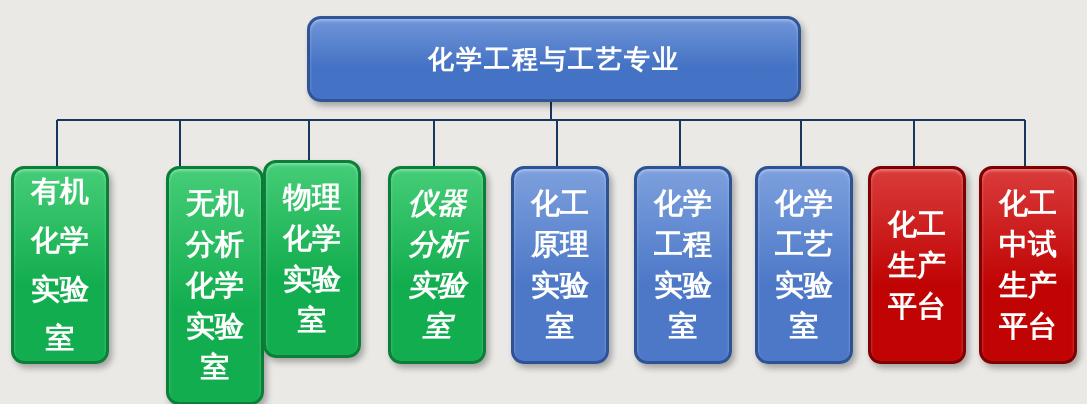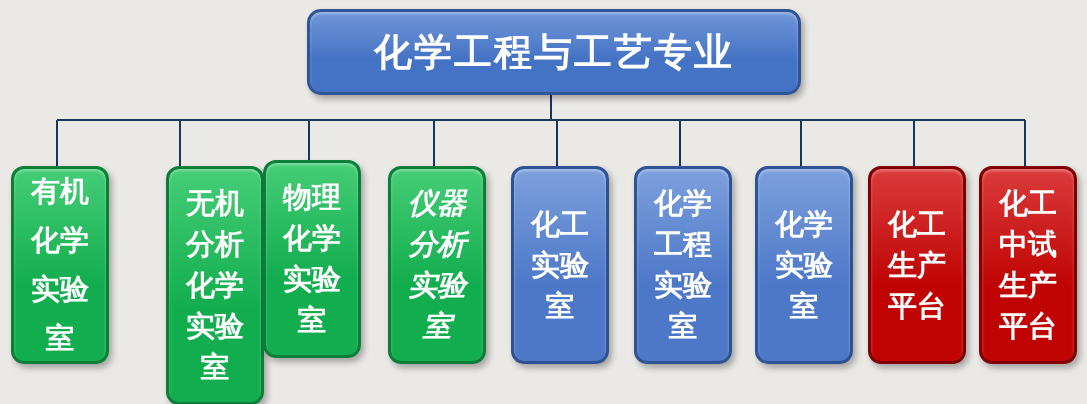--- a/index.html
+++ b/index.html
@@ -17,30 +17,30 @@
   }
   svg.connectors {
     position: absolute;
     left: 0;
     top: 0;
     z-index: 1;
   }
   .root-box {
     position: absolute;
     left: 307px;
-    top: 9px;
+    top: 16px;
     width: 488px;
     height: 80px;
     border-radius: 14px;
     display: flex;
     align-items: center;
     justify-content: center;
     color: #ffffff;
     font-weight: bold;
-    font-size: 38px;
+    font-size: 26px;
     letter-spacing: 2px;
     z-index: 2;
     box-shadow: 3px 4px 6px rgba(0,0,0,0.30), inset 0 2px 3px rgba(255,255,255,0.35);
   }
   .node {
     position: absolute;
     border-radius: 13px;
     display: flex;
     flex-direction: column;
     align-items: center;
@@ -100,31 +100,33 @@
         <div class="node-line">室</div>
       </div>
       <div class="node" style="left: 388px; top: 166px; width: 92px; height: 192px; background: linear-gradient(rgb(69, 205, 119) 0%, rgb(18, 173, 78) 60%); border: 3px solid rgb(11, 126, 56); font-style: italic;">
         <div class="node-line">仪器</div>
         <div class="node-line">分析</div>
         <div class="node-line">实验</div>
         <div class="node-line">室</div>
       </div>
       <div class="node" style="left: 511px; top: 166px; width: 92px; height: 192px; background: linear-gradient(rgb(125, 160, 221) 0%, rgb(77, 120, 200) 60%); border: 3px solid rgb(46, 83, 149);">
         <div class="node-line">化工</div>
+        <div class="node-line">原理</div>
         <div class="node-line">实验</div>
         <div class="node-line">室</div>
       </div>
       <div class="node" style="left: 634px; top: 166px; width: 92px; height: 192px; background: linear-gradient(rgb(125, 160, 221) 0%, rgb(77, 120, 200) 60%); border: 3px solid rgb(46, 83, 149);">
         <div class="node-line">化学</div>
         <div class="node-line">工程</div>
         <div class="node-line">实验</div>
         <div class="node-line">室</div>
       </div>
       <div class="node" style="left: 755px; top: 166px; width: 92px; height: 192px; background: linear-gradient(rgb(125, 160, 221) 0%, rgb(77, 120, 200) 60%); border: 3px solid rgb(46, 83, 149);">
         <div class="node-line">化学</div>
+        <div class="node-line">工艺</div>
         <div class="node-line">实验</div>
         <div class="node-line">室</div>
       </div>
       <div class="node" style="left: 868px; top: 166px; width: 92px; height: 192px; background: linear-gradient(rgb(218, 59, 59) 0%, rgb(192, 4, 4) 60%); border: 3px solid rgb(126, 0, 0);">
         <div class="node-line">化工</div>
         <div class="node-line">生产</div>
         <div class="node-line">平台</div>
       </div>
       <div class="node" style="left: 979px; top: 166px; width: 92px; height: 192px; background: linear-gradient(rgb(218, 59, 59) 0%, rgb(192, 4, 4) 60%); border: 3px solid rgb(126, 0, 0);">
         <div class="node-line">化工</div>

